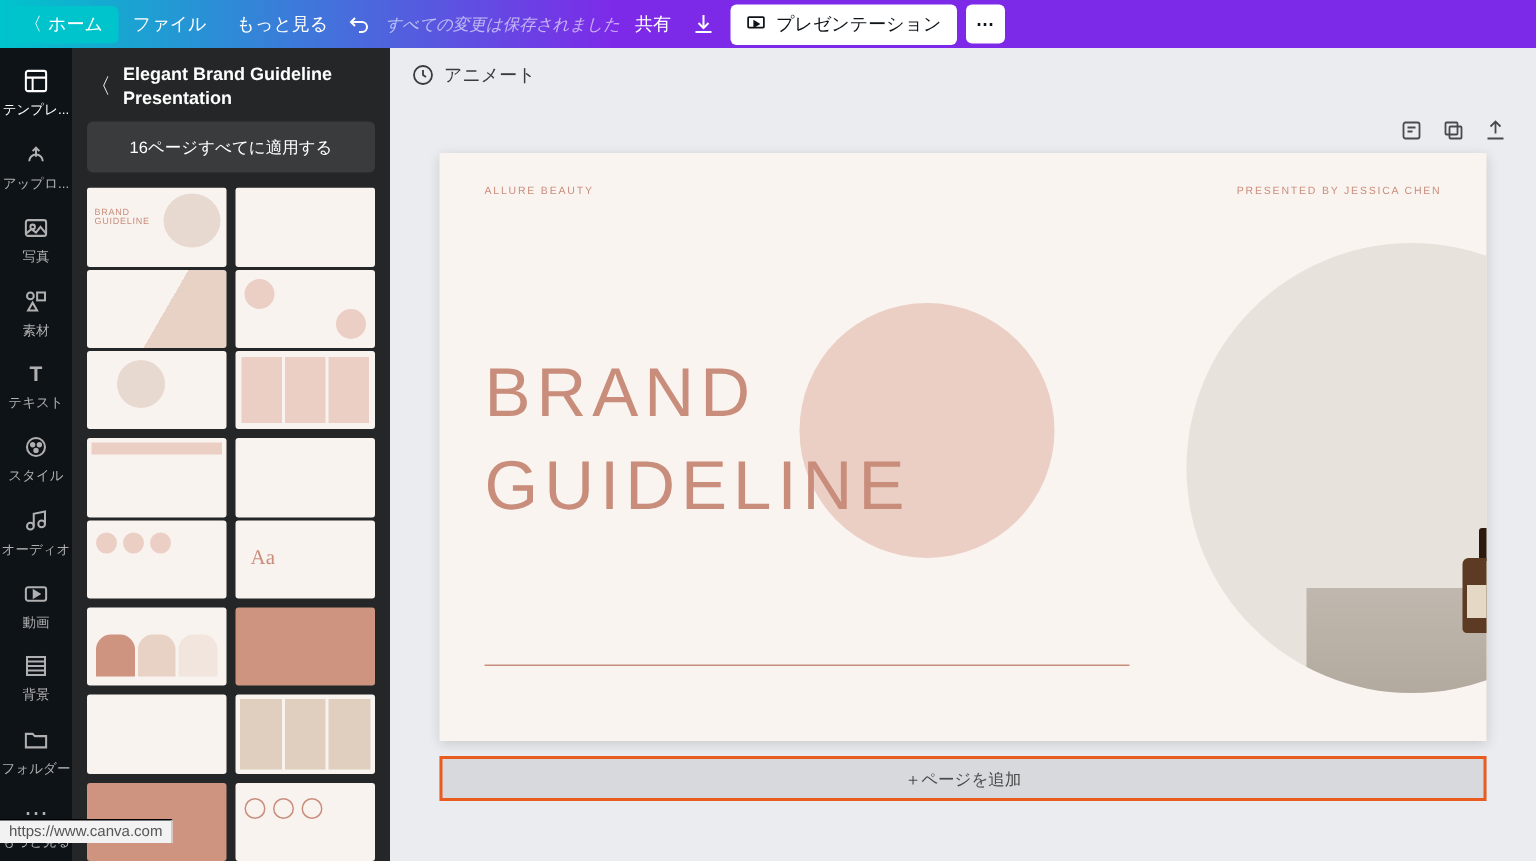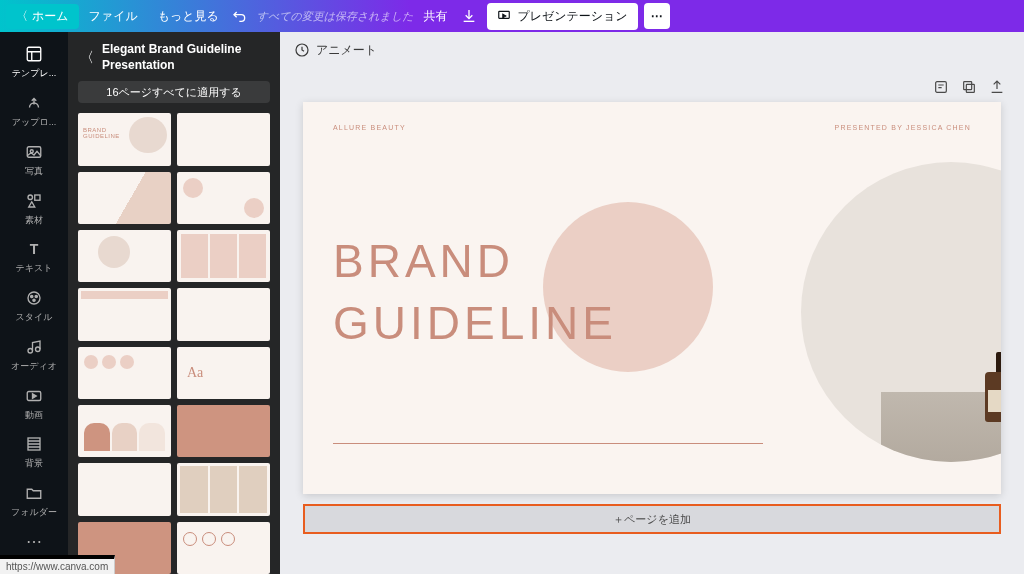--- a/index.html
+++ b/index.html
@@ -8,29 +8,29 @@
 .home-btn { background:#00C4CC; padding:4px 10px; border-radius:4px; display:flex; align-items:center; gap:4px; font-weight:500; cursor:pointer; }
 .tb-btn { padding:4px 10px; cursor:pointer; font-weight:500; }
 .tb-icon { width:22px; height:22px; display:flex; align-items:center; justify-content:center; cursor:pointer; }
 .saved-text { color:rgba(255,255,255,0.6); font-style:italic; font-size:11px; margin-left:6px;text-align:right; }
 .doc-title { flex:1; text-align:center; font-size:12px; }
 .share-btn { padding:4px 10px; cursor:pointer; font-size:12px; }
 .dl-btn { width:24px; height:24px; display:flex; align-items:center; justify-content:center; cursor:pointer; }
 .present-btn { background:#fff; color:#0E1318; border-radius:4px; padding:5px 10px; display:flex; align-items:center; gap:6px; cursor:pointer; font-weight:500; margin-left:6px; }
 .more-btn { background:#fff; color:#0E1318; border-radius:4px; width:26px; height:26px; display:flex; align-items:center; justify-content:center; cursor:pointer; margin-left:6px; font-weight:700; }
 .main { display:flex; height:542px; }
-.rail { width:68px; background:#0E1318; color:#b0b0b0; display:flex; flex-direction:column; align-items:center; padding-top:6px; font-size:9px; }
+.rail { width:48px; background:#0E1318; color:#b0b0b0; display:flex; flex-direction:column; align-items:center; padding-top:6px; font-size:9px; }
 .rail-item { width:48px; height:50px; display:flex; flex-direction:column; align-items:center; justify-content:center; gap:3px; cursor:pointer; }
 .rail-item.active { color:#fff; }
 .rail-icon { width:20px; height:20px; display:flex; align-items:center; justify-content:center; }
 .sidepanel { width:212px; background:#252627; color:#fff; display:flex; flex-direction:column; }
 .sp-header { padding:10px 12px 8px; display:flex; align-items:center; gap:8px; }
 .sp-back { width:16px; cursor:pointer; font-size:14px; }
 .sp-title { font-size:12px; font-weight:600; line-height:1.3; }
-.apply-btn { margin:0 10px 10px; background:#3A3B3C; border-radius:4px; height:22px; display:flex; align-items:center; justify-content:center; font-size:11px; cursor:pointer; }
+.apply-btn { margin:0 10px 10px; background:#3A3B3C; border-radius:4px; height:34px; display:flex; align-items:center; justify-content:center; font-size:11px; cursor:pointer; }
 .thumbs { flex:1; overflow:hidden; padding:0 10px; display:grid; grid-template-columns:1fr 1fr; gap:6px; }
 .thumb { width:100%; aspect-ratio:16/9; background:#F9F3EF; border-radius:2px; cursor:pointer; overflow:hidden; position:relative; font-size:5px; color:#C98D7C; }
 .sp-toggle { position:absolute; right:-12px; top:280px; width:12px; height:40px; background:#252627; border-radius:0 6px 6px 0; display:flex; align-items:center; justify-content:center; color:#fff; cursor:pointer; font-size:10px; }
 .canvas-area { flex:1; background:#EBECF0; display:flex; flex-direction:column; position:relative; }
 .context-bar { height:36px; display:flex; align-items:center; padding:0 14px; font-size:12px; color:#3a3a3a; gap:6px; }
 .canvas-stage { flex:1; display:flex; flex-direction:column; align-items:center; padding:10px 18px 6px; position:relative; }
 .top-actions { align-self:flex-end; display:flex; gap:10px; color:#4a4a4a; margin-bottom:6px; }
 .ta-icon { width:18px; height:18px; cursor:pointer; display:flex; align-items:center; justify-content:center; }
 .slide { width:698px; height:392px; background:#FAF4F0; box-shadow:0 2px 8px rgba(0,0,0,0.15); position:relative; overflow:hidden; }
 .slide-topleft { position:absolute; top:22px; left:30px; font-size:7px; letter-spacing:1.2px; color:#C98D7C; }
@@ -39,21 +39,21 @@
 .title-line { display:block; }
 .divider { position:absolute; bottom:50px; left:30px; width:430px; height:1px; background:#C98D7C; }
 .circle { position:absolute; width:170px; height:170px; border-radius:50%; background:#EBCFC5; top:100px; left:240px; z-index:0; }
 .photo-mask { position:absolute; right:-100px; top:60px; width:300px; height:300px; border-radius:50%; background:#E8E2DC; overflow:hidden; }
 .add-page-bar { margin:10px 0 0; width:698px; height:30px; border:2px solid #E85D1F; background:#D8D9DD; display:flex; align-items:center; justify-content:center; font-size:11px; color:#4a4a4a; cursor:pointer; }
 .bottom-bar { position:absolute; bottom:4px; right:6px; display:flex; align-items:center; gap:6px; font-size:11px; color:#4a4a4a; }
 .zoom-txt { }
 .pg-box { border:1px solid #9aa0a6; padding:1px 4px; border-radius:2px; background:#fff; }
 .bb-icon { width:18px; height:18px; cursor:pointer; display:flex; align-items:center; justify-content:center; }
 .help-btn { background:#7D2AE8; color:#fff; border-radius:14px; padding:5px 12px; cursor:pointer; font-size:12px; font-weight:500; margin-left:6px; }
-.status-url { position:absolute; bottom:0; left:0; background:#F2F2F2; color:#555; font-size:10px; padding:2px 6px; border-top:4px solid #000000; border-right:1px solid #ccc; }
+.status-url { position:absolute; bottom:12px; left:0; background:#F2F2F2; color:#555; font-size:10px; padding:2px 6px; border-top:1px solid #000000; border-right:1px solid #ccc; }
 
 .th1::before{content:"";position:absolute;right:4px;top:4px;width:38px;height:36px;background:#E8D9D0;border-radius:50%;}
 .th1 .t{position:absolute;left:5px;top:14px;font-size:6px;letter-spacing:.5px;}
 .th2,.th3,.th4,.th5,.th6,.th7,.th8,.th9,.th10,.th11,.th12,.th13,.th14,.th15,.th16{}
 .th12{background:#CE9480;}
 .th15{background:#CE9480;}
 .th10{display:flex;align-items:center;padding:4px;}
 .th10::before{content:"Aa";font-size:14px;font-family:Georgia,serif;color:#C98D7C;margin-left:6px;}
 .bottle { position:absolute; right:80px; bottom:40px; width:36px; height:70px; }
 .bottle-body { width:36px; height:50px; background:#5C3A23; border-radius:4px 4px 3px 3px; position:absolute; bottom:0; }

